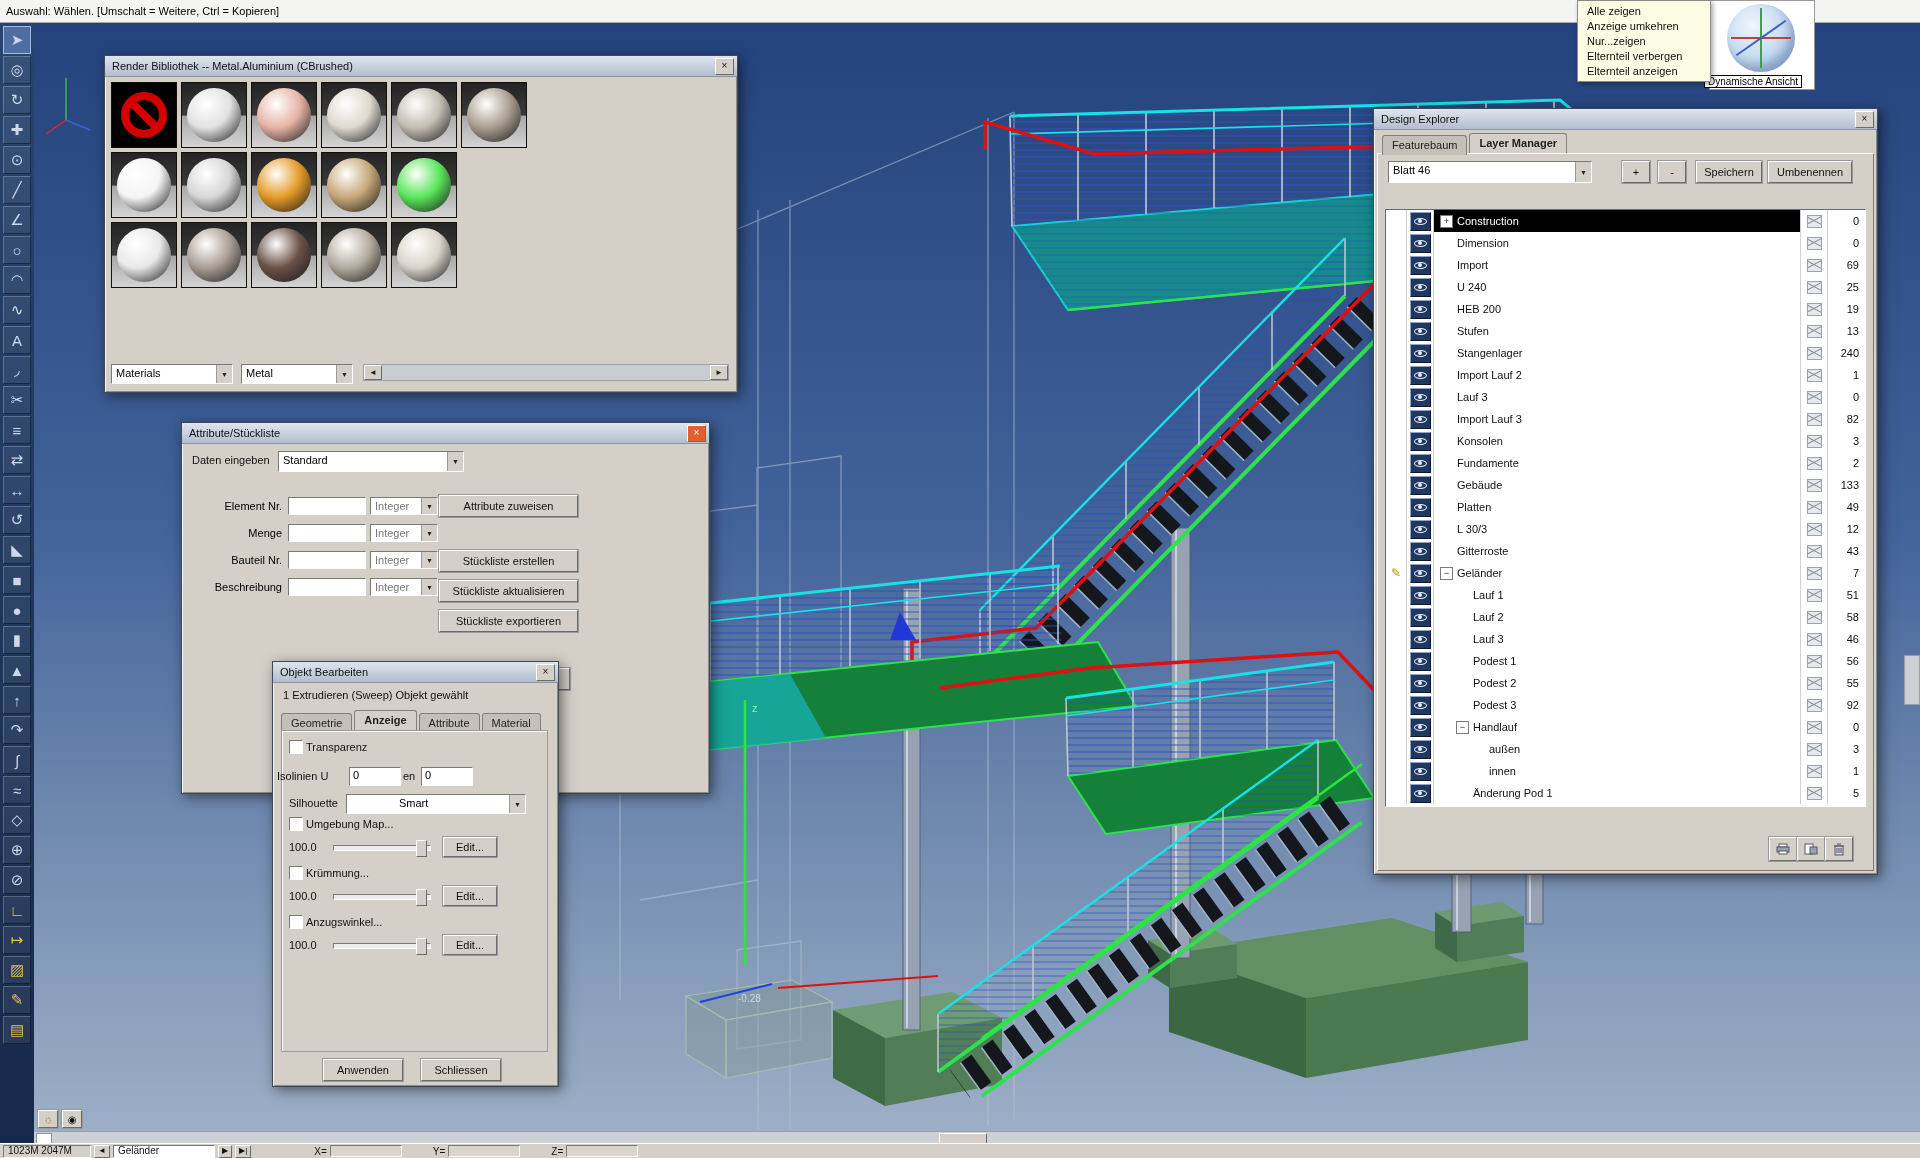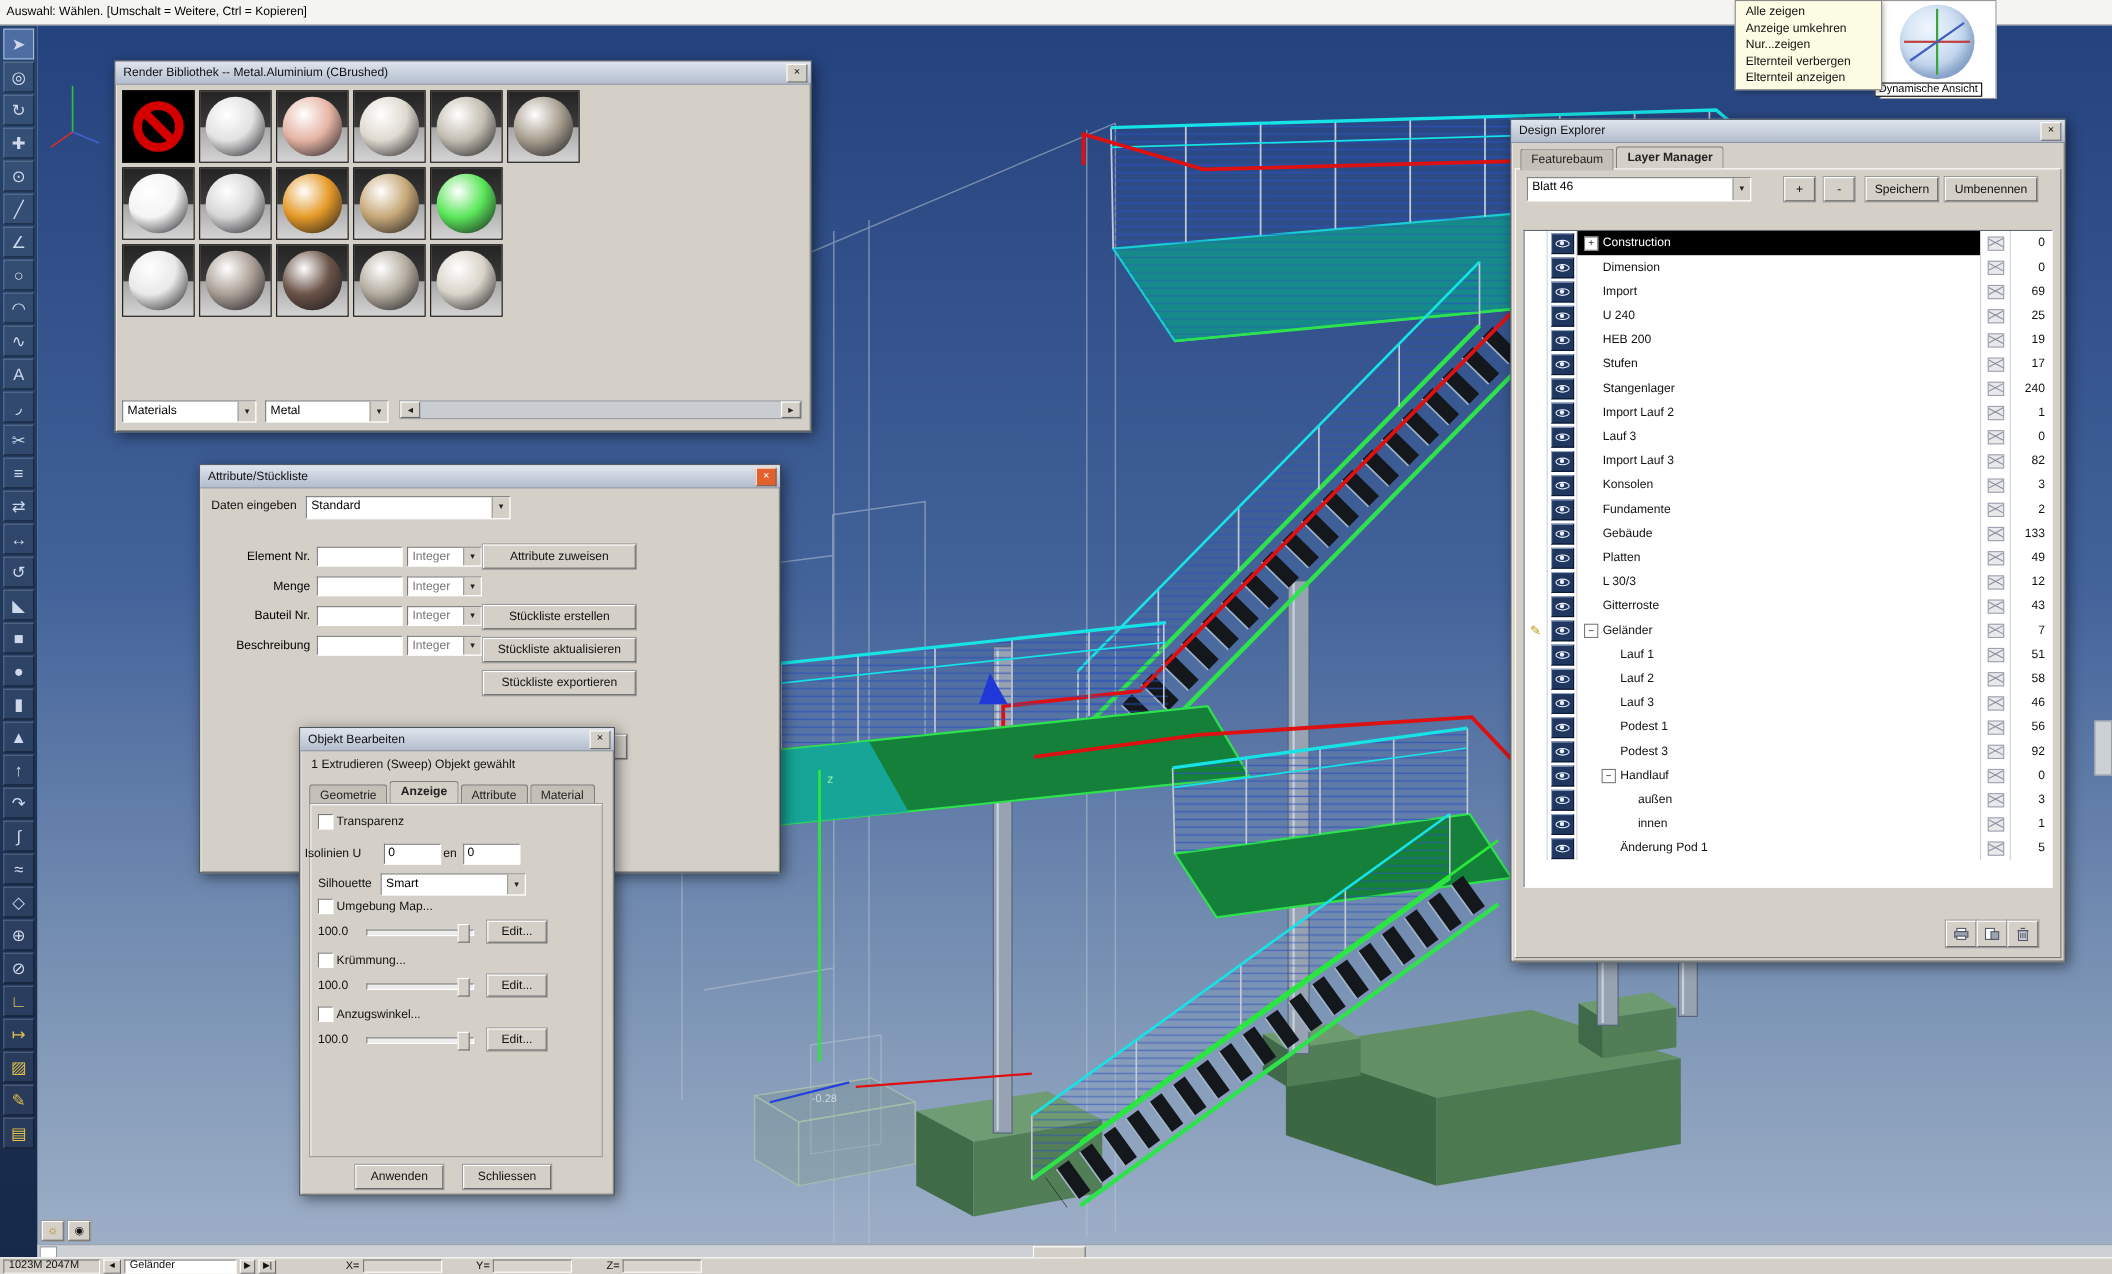--- a/index.html
+++ b/index.html
@@ -549,21 +549,21 @@
         <span class="tab">Material</span>
       </div>
     <div class="groupbox"></div>
     <span class="cb" style="position:absolute;left:16px;top:78px;"></span>
     <span class="glabel" style="position:absolute;left:33px;top:79px;">Transparenz</span>
     <span class="glabel" style="position:absolute;left:4px;top:108px;">Isolinien U</span>
     <span class="sunken" style="position:absolute;left:76px;top:105px;width:44px;height:16px;font-size:11px;padding:1px 3px 0;">0</span>
     <span class="glabel" style="position:absolute;left:130px;top:108px;">en</span>
     <span class="sunken" style="position:absolute;left:148px;top:105px;width:44px;height:16px;font-size:11px;padding:1px 3px 0;">0</span>
     <span class="glabel" style="position:absolute;left:16px;top:135px;">Silhouette</span>
-    <div class="dd" style="position:absolute;left:73px;top:132px;width:130px;height:18px;">
+    <div class="dd" style="position:absolute;left:73px;top:132px;width:130px;height:18px;padding-left:48px;">
       <span class="txt">Smart</span>
       <span class="arrow">▼</span>
     </div>
     <div>
 
         <div class="oe-section" style="top: 155px;">
           <span class="cb" style="position:absolute;left:0;top:0;"></span>
           <span class="glabel" style="position:absolute;left:17px;top:1px;">Umgebung Map...</span>
           <span class="glabel" style="position:absolute;left:0;top:24px;">100.0</span>
           <span class="slider-track" style="position:absolute;left:44px;top:28px;">
@@ -710,21 +710,21 @@
           <span class="lcell-eye">
             <span class="eye-btn"></span>
           </span>
           <span class="lname-wrap" style="--lvl: 0;">
             <span class="expander"></span>
             <span class="lname">Stufen</span>
           </span>
           <span class="lcell-np">
             <span class="np-icon"></span>
           </span>
-          <span class="lcell-count">17</span>
+          <span class="lcell-count">13</span>
         </div>
 
         <div class="lrow">
           <span class="lcell-edit">
             <span class="pencil"></span>
           </span>
           <span class="lcell-eye">
             <span class="eye-btn"></span>
           </span>
           <span class="lname-wrap" style="--lvl: 0;">
@@ -968,20 +968,36 @@
           <span class="lname-wrap" style="--lvl: 1;">
             <span class="expander"></span>
             <span class="lname">Podest 1</span>
           </span>
           <span class="lcell-np">
             <span class="np-icon"></span>
           </span>
           <span class="lcell-count">56</span>
         </div>
 
+        <div class="lrow">
+          <span class="lcell-edit">
+            <span class="pencil"></span>
+          </span>
+          <span class="lcell-eye">
+            <span class="eye-btn"></span>
+          </span>
+          <span class="lname-wrap" style="--lvl: 1;">
+            <span class="expander"></span>
+            <span class="lname">Podest 2</span>
+          </span>
+          <span class="lcell-np">
+            <span class="np-icon"></span>
+          </span>
+          <span class="lcell-count">55</span>
+        </div>
 
         <div class="lrow">
           <span class="lcell-edit">
             <span class="pencil"></span>
           </span>
           <span class="lcell-eye">
             <span class="eye-btn"></span>
           </span>
           <span class="lname-wrap" style="--lvl: 1;">
             <span class="expander"></span>

